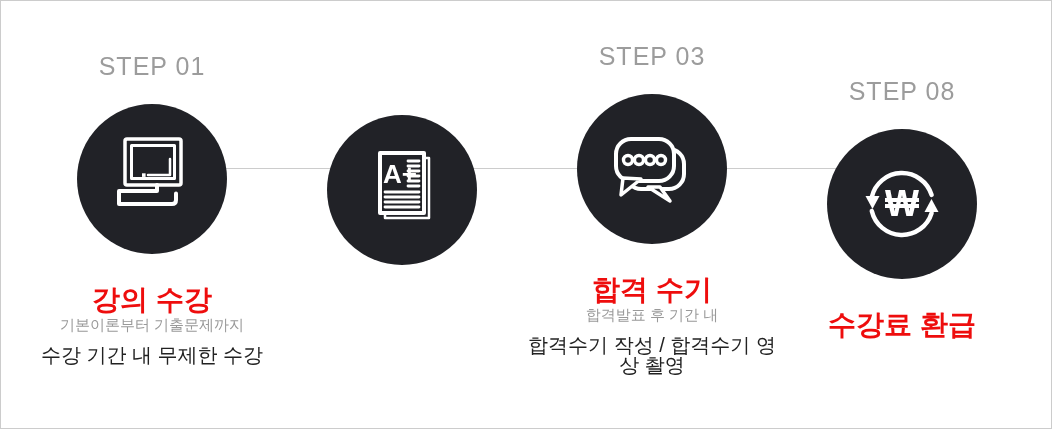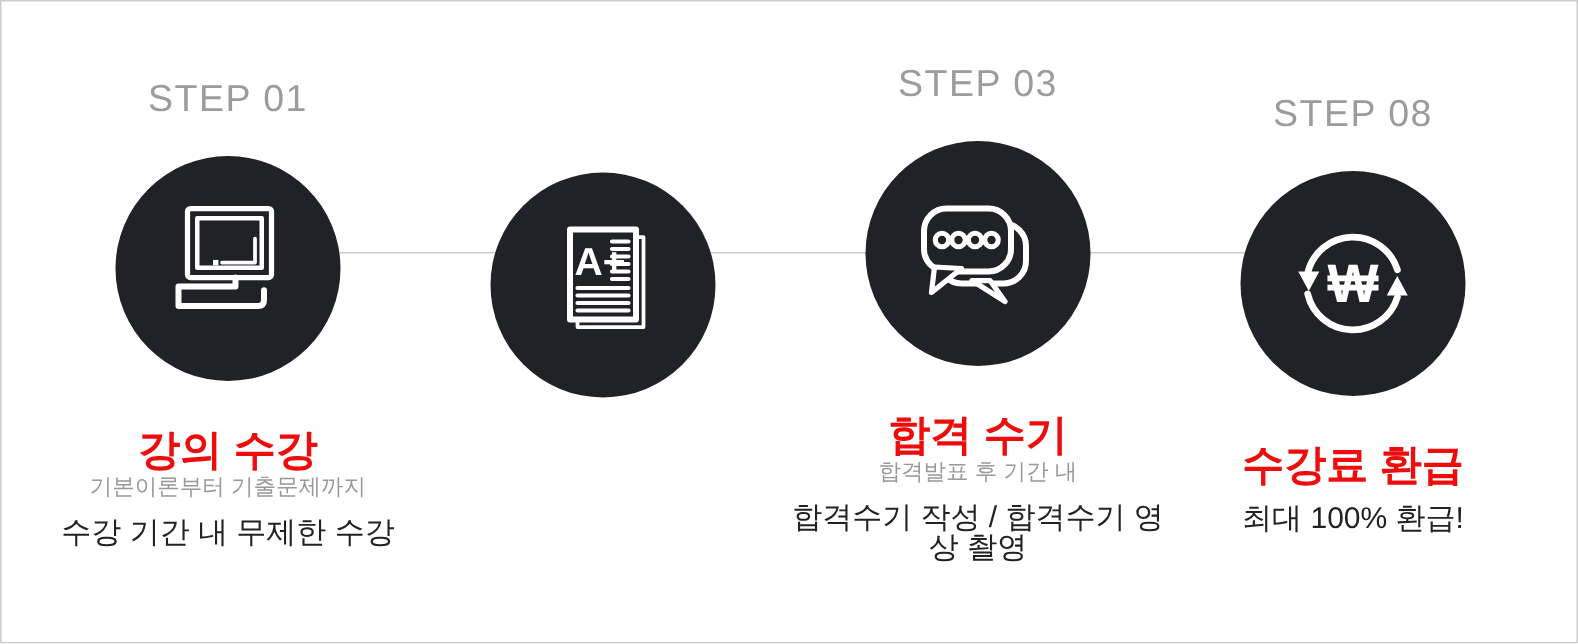--- a/index.html
+++ b/index.html
@@ -124,17 +124,16 @@
       <div class="circle">
         <svg viewBox="0 0 100 100">
           <path class="icon-stroke" d="M79.6 40.9 A31 31 0 0 0 19.8 43" stroke-width="4.5"></path>
           <path class="icon-stroke" d="M19.8 57 A31 31 0 0 0 79.6 59.1" stroke-width="4.5"></path>
           <polygon class="icon-fill" points="13.5,42 27.5,42 20.5,55"></polygon>
           <polygon class="icon-fill" points="72.5,58 86.5,58 79.5,45"></polygon>
           <text class="icon-text" x="50" y="62" font-size="36" text-anchor="middle">₩</text>
         </svg>
       </div>
       <div class="step-title">수강료 환급</div>
-      <div class="step-desc-2">최대 100% 환급!</div>
     </div>
 
   </div>
 </div>
 
 </body></html>

